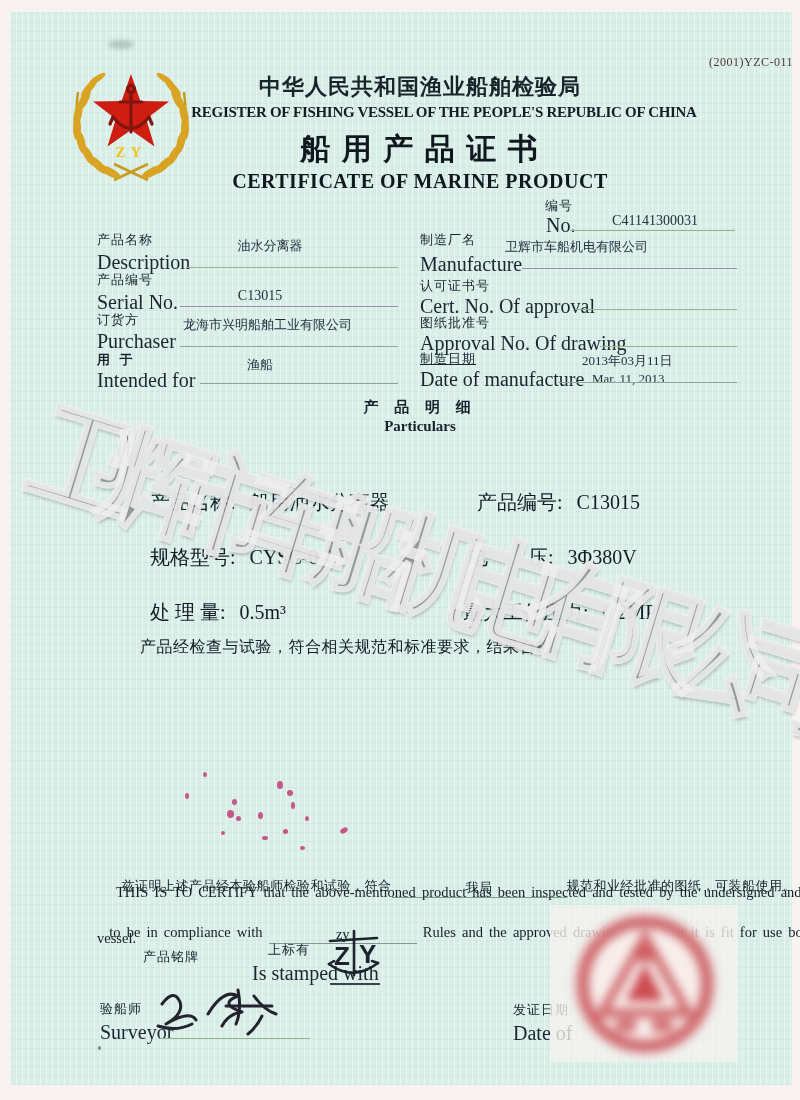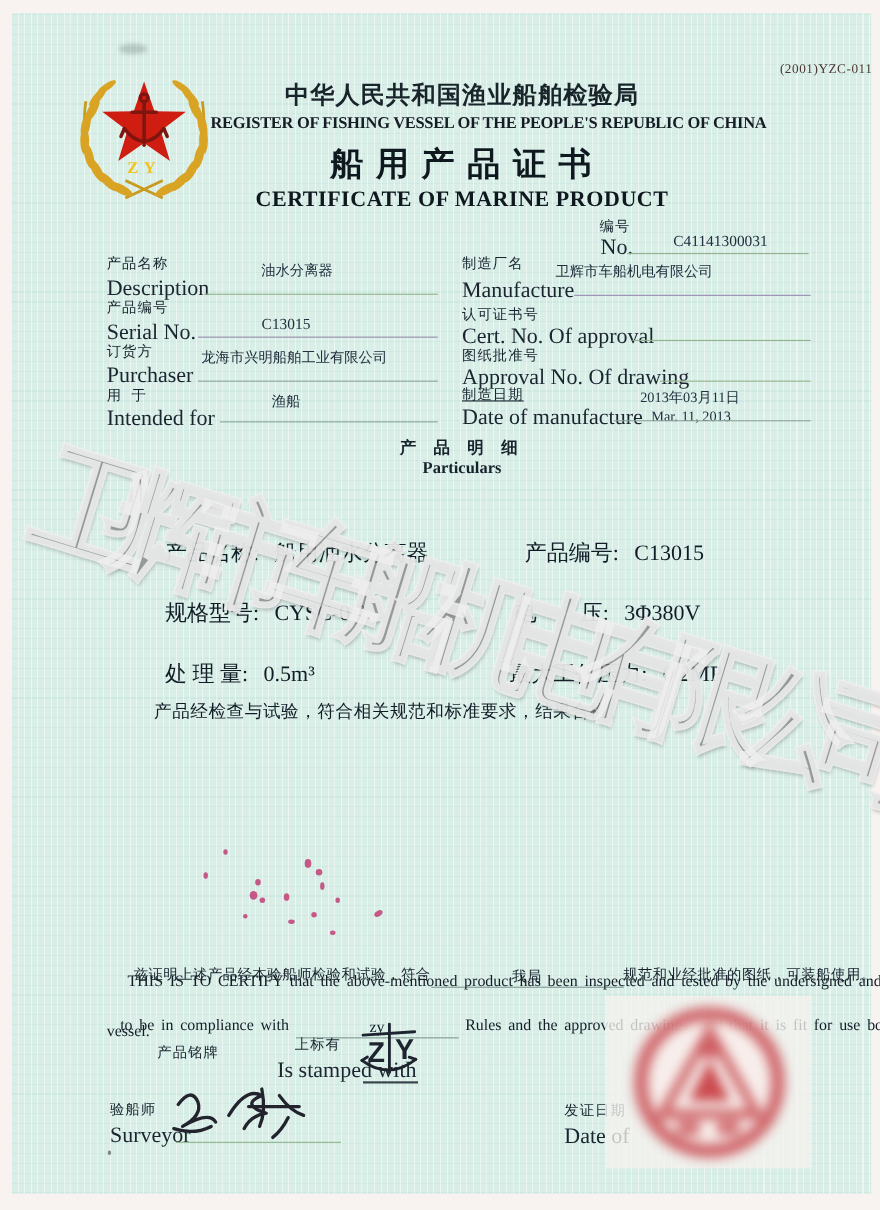--- a/index.html
+++ b/index.html
@@ -124,21 +124,21 @@
 <div class="abs lab-cn" style="left:97px;top:271px;">产品编号</div>
 <div class="abs lab-en" style="left:97px;top:291px;">Serial No.</div>
 <div class="abs val" style="left:190px;top:288px;width:140px;text-align:center;font-size:14px;">C13015</div>
 <div class="uline p" style="left:180px;top:306px;width:218px;"></div>
 
 <div class="abs lab-cn" style="left:97px;top:311px;">订货方</div>
 <div class="abs lab-en" style="left:97px;top:330px;text-align:center;">Purchaser</div>
 <div class="abs val" style="left:183px;top:316px;">龙海市兴明船舶工业有限公司</div>
 <div class="uline" style="left:180px;top:346px;width:218px;"></div>
 
-<div class="abs lab-cn" style="left:97px;top:351px;">用  于</div>
+<div class="abs lab-cn" style="left:97px;top:351px;font-weight:bold;">用  于</div>
 <div class="abs lab-en" style="left:97px;top:369px;">Intended for</div>
 <div class="abs val" style="left:210px;top:356px;width:100px;text-align:center;">渔船</div>
 <div class="uline" style="left:200px;top:383px;width:198px;"></div>
 
 <div class="abs lab-cn" style="left:420px;top:231px;">制造厂名</div>
 <div class="abs lab-en" style="left:420px;top:253px;">Manufacture</div>
 <div class="abs val" style="left:505px;top:238px;">卫辉市车船机电有限公司</div>
 <div class="uline p" style="left:522px;top:268px;width:215px;"></div>
 
 <div class="abs lab-cn" style="left:420px;top:277px;">认可证书号</div>

